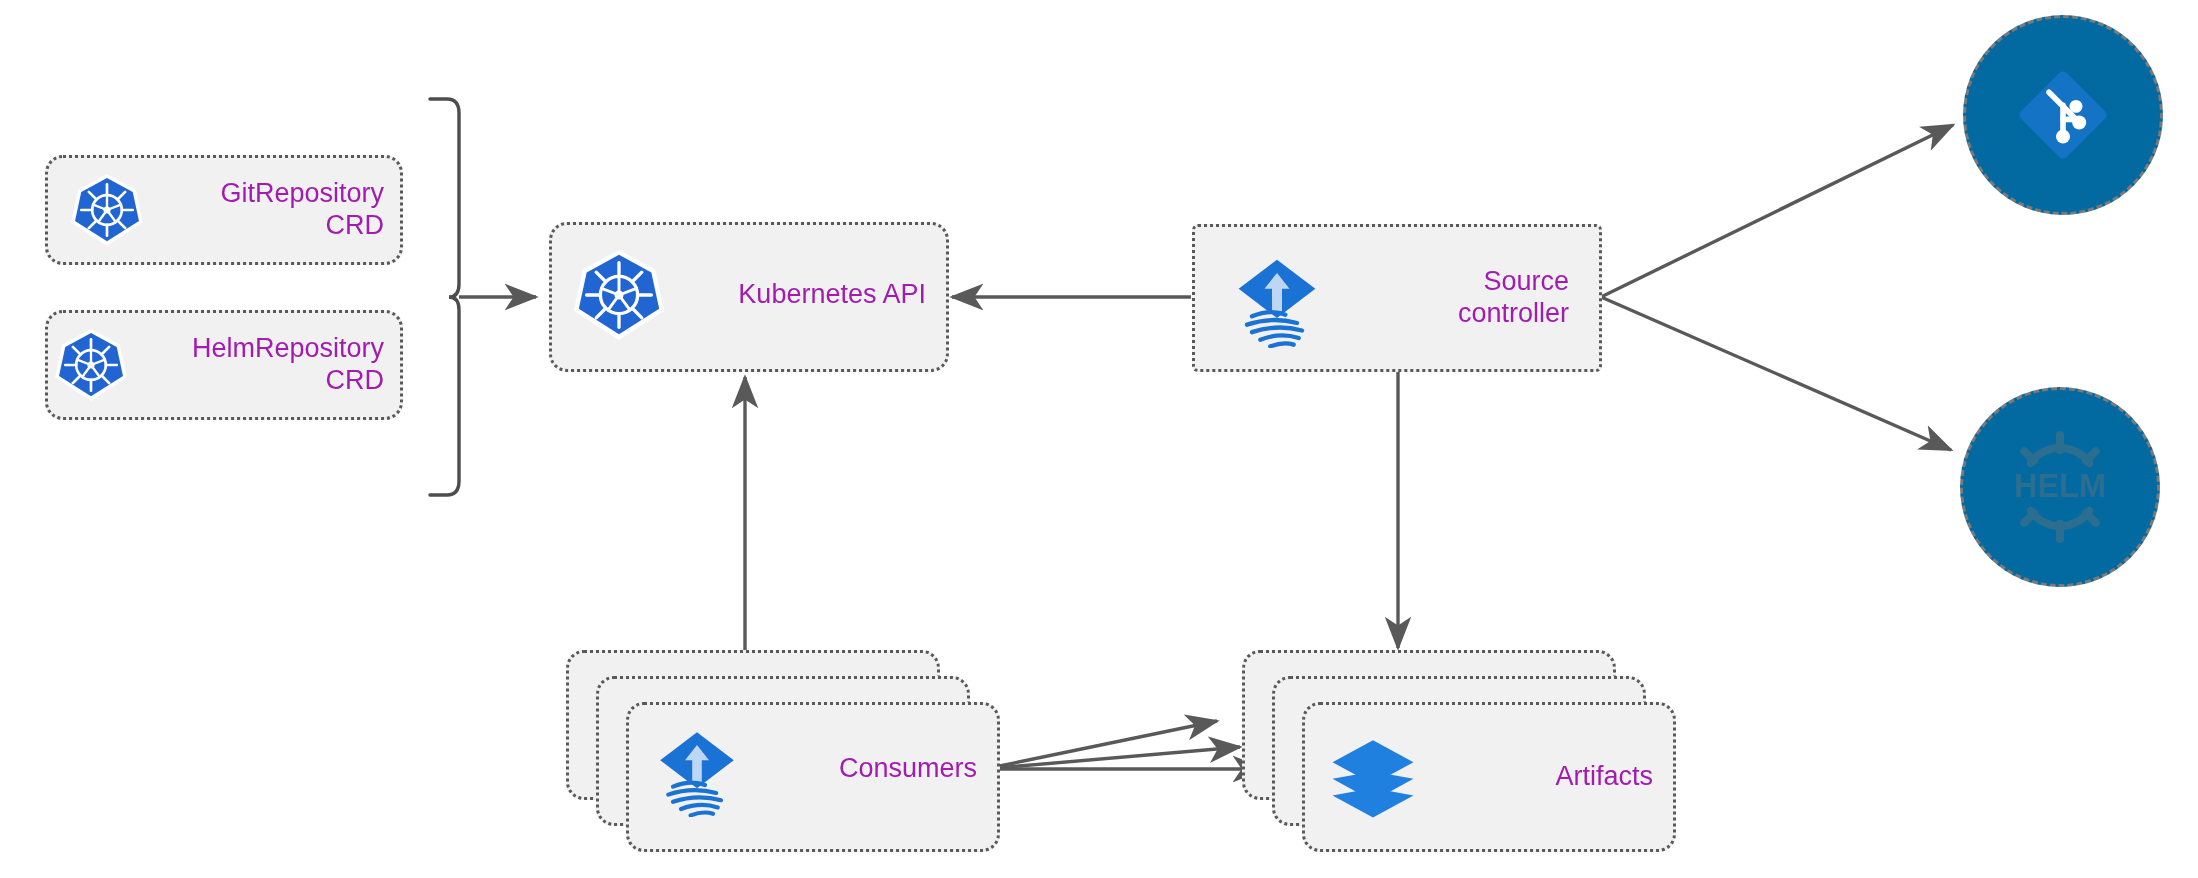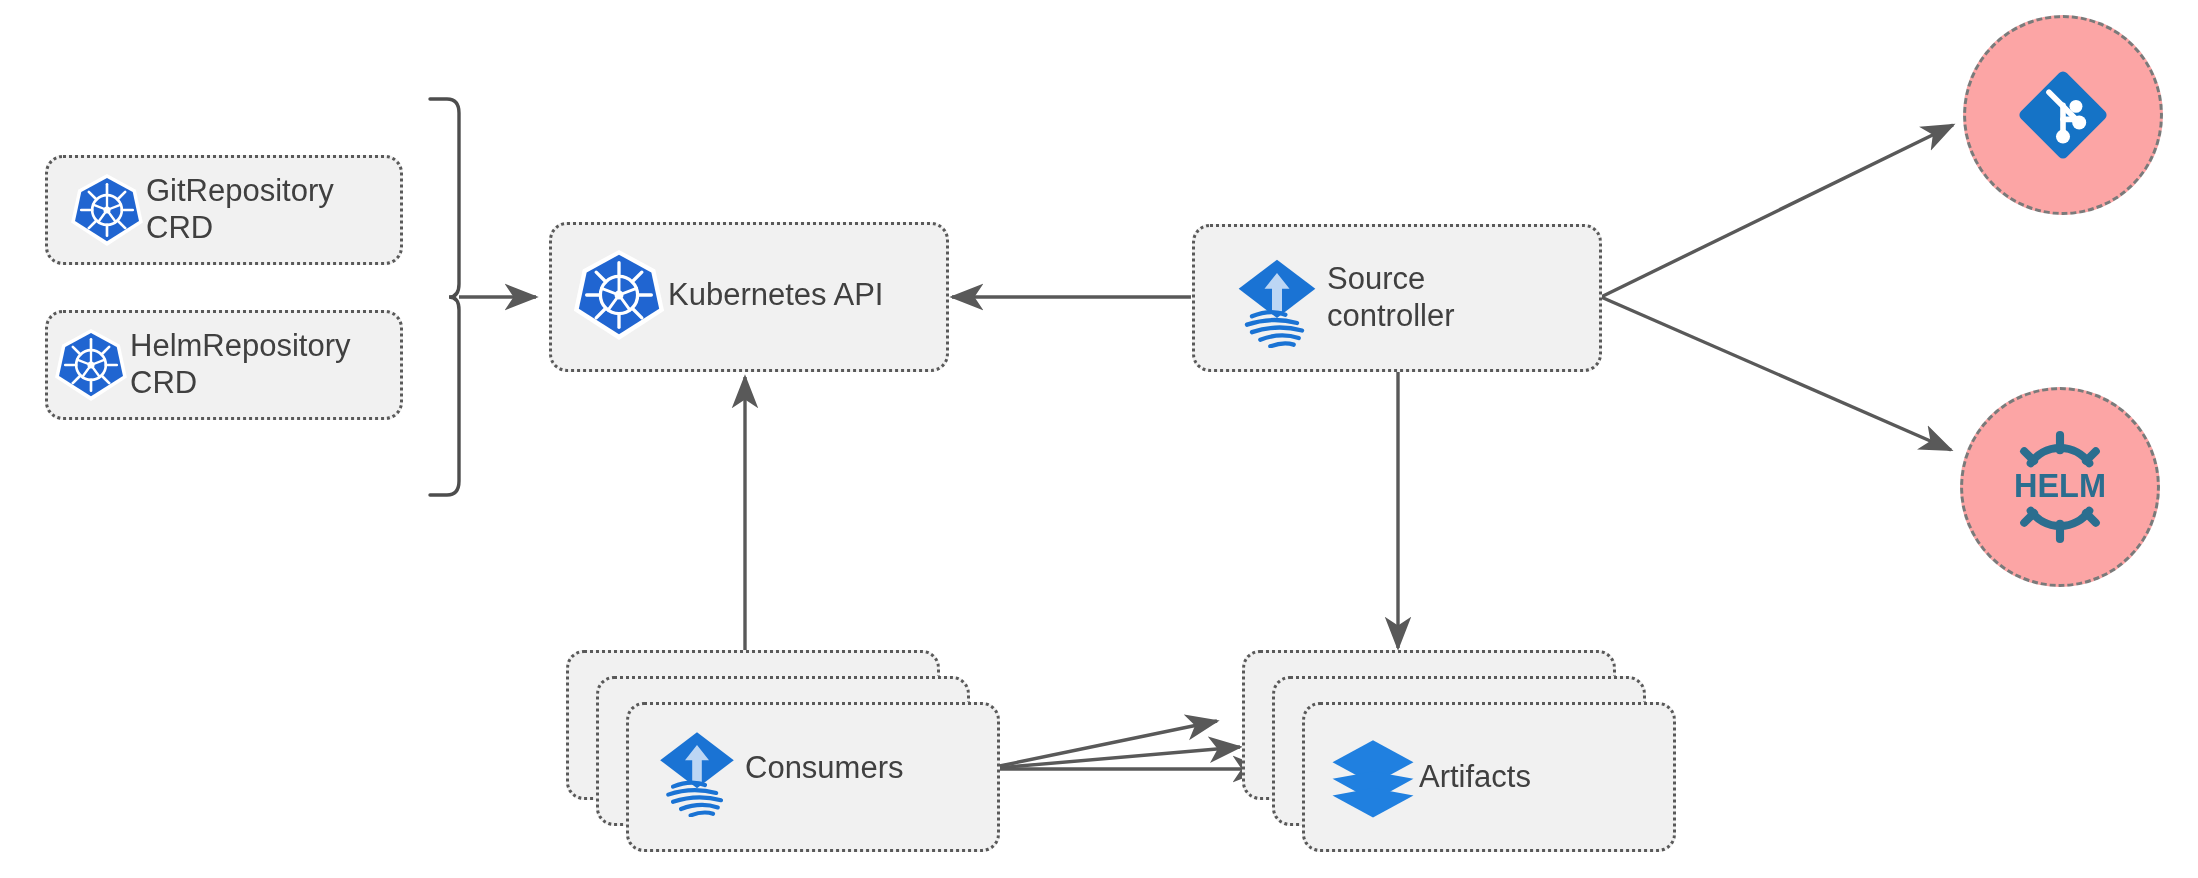--- a/index.html
+++ b/index.html
@@ -15,25 +15,25 @@
     position:absolute;
     background:#f1f1f1;
     border:3px dotted #595959;
     border-radius:18px;
     box-sizing:border-box;
     display:flex;
     align-items:center;
     justify-content:flex-start;
   }
   .node .lbl{
-    font-size:31px;
+    font-size:27px;
     line-height:1.18;
-    color:#404040;
+    color:#a21caf;
     white-space:pre-line;
-    text-align:left;
+    text-align:right;
     flex:1 1 auto;
     padding-right:10px;
   }
   .node .ico{
     flex:0 0 auto;
     display:flex;
     align-items:center;
     justify-content:center;
   }
 
@@ -45,21 +45,21 @@
     border:3px dotted #595959;
     border-radius:18px;
     box-sizing:border-box;
   }
 
   
   .circ{
     position:absolute;
     border:3px dashed #7a7a7a;
     border-radius:50%;
-    background:#fca5a5;
+    background:#0369a1;
     box-sizing:border-box;
     display:flex;align-items:center;justify-content:center;
   }
 
   svg.wire{position:absolute;left:0;top:0;width:2198px;height:878px;overflow:visible;pointer-events:none;}
 </style>
 </head>
 <body>
 
 <div id="stage">
@@ -175,21 +175,21 @@
           <line x1="50" y1="50" x2="61.2" y2="65.4"></line>
           <line x1="50" y1="50" x2="38.8" y2="65.4"></line>
           <line x1="50" y1="50" x2="32.2" y2="43.2"></line>
         </g>
         <circle cx="50" cy="50" r="4.6" fill="#ffffff"></circle>
       </svg>
     </span>
     <span class="lbl">Kubernetes API</span>
   </div>
 
-  <div class="node" style="left:1192px;top:224px;width:410px;height:148px;padding:0 14px 0 32px;">
+  <div class="node" style="left:1192px;top:224px;width:410px;height:148px;padding:0 20px 0 32px;border-radius:6px;">
     <span class="ico" style="width:100px;height:100px;">
       <svg viewBox="0 0 120 120" width="100" height="100">
         <polygon points="60,14 106,49 60,84 14,49" fill="#1a73d4"></polygon>
         <g fill="#bcd6f4">
           <polygon points="60,30 75,49 66,49 66,76 54,76 54,49 45,49"></polygon>
         </g>
         <g stroke="#1a73d4" stroke-width="5.2" stroke-linecap="round" fill="none">
           <path d="M30,82 Q52,73 70,80"></path>
           <path d="M24,92 Q54,82 84,90"></path>
           <path d="M30,101 Q60,91 90,99"></path>

